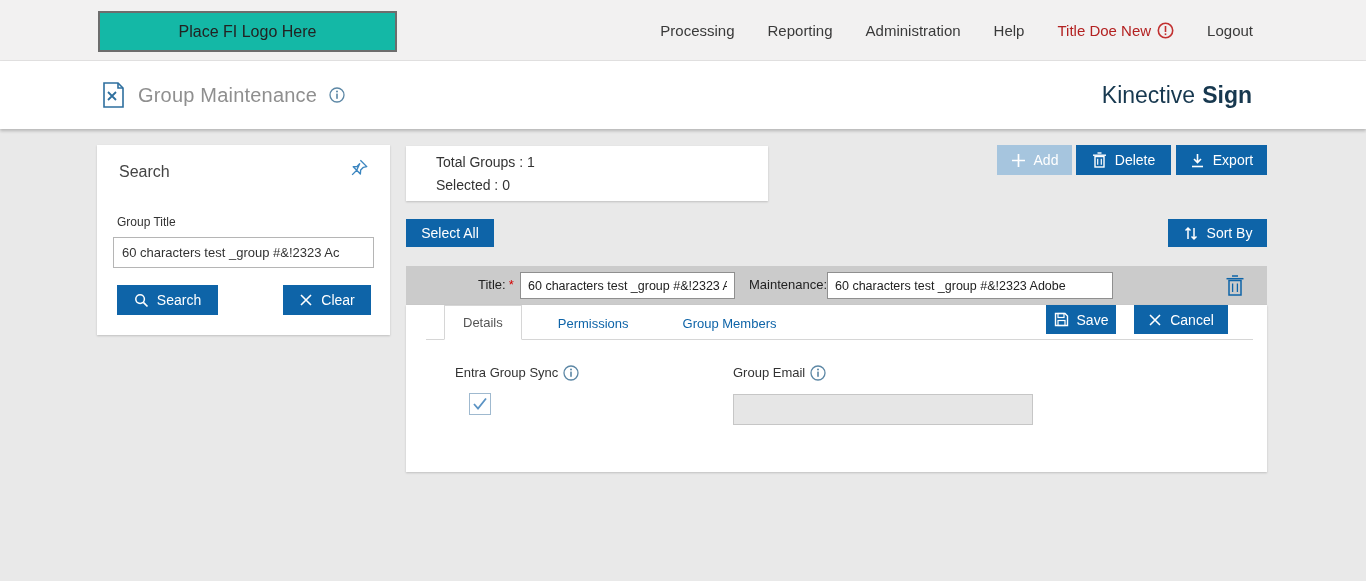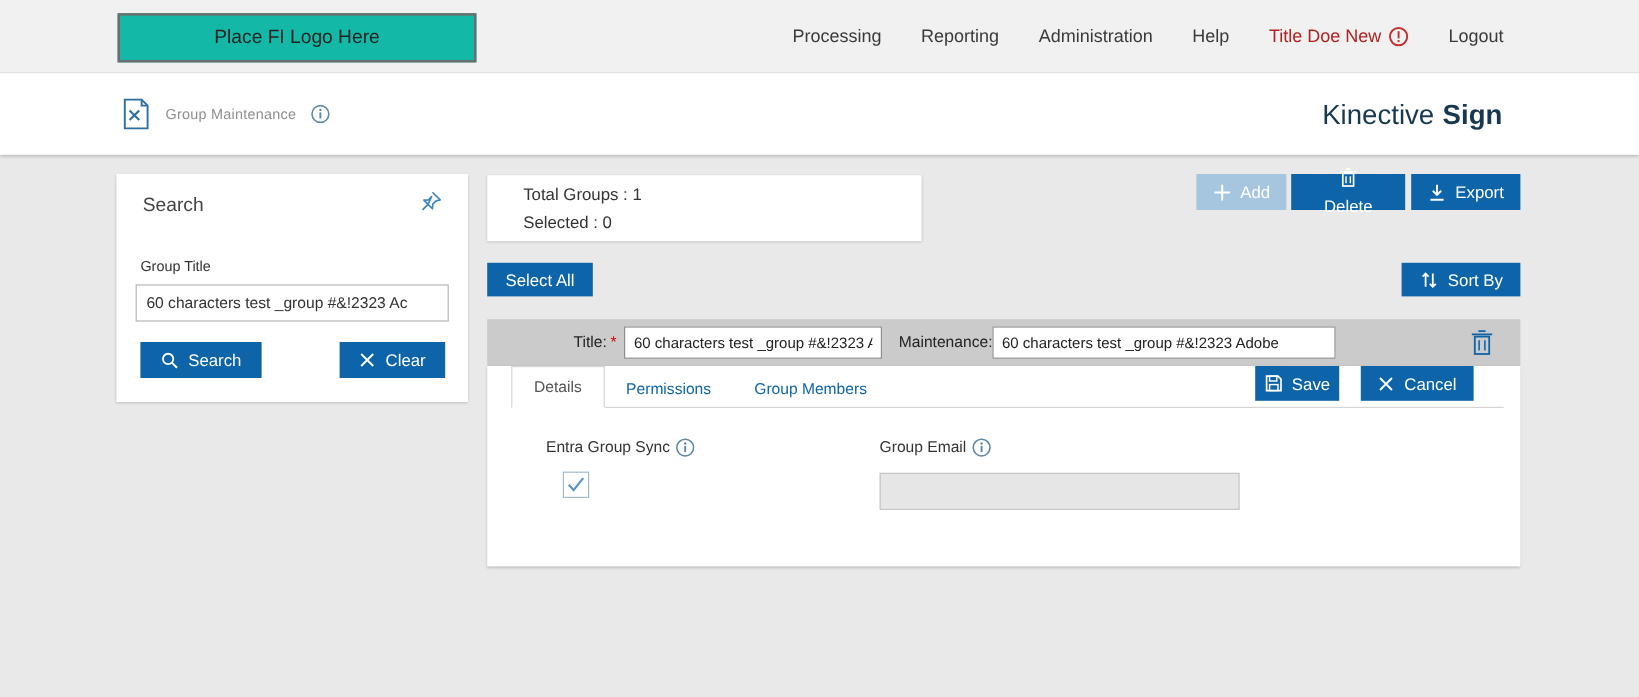--- a/index.html
+++ b/index.html
@@ -33,21 +33,21 @@
 
   
   .subheader {
     position:absolute; top:61px; left:0; width:1366px; height:68px;
     background:#fff; box-shadow:0 2px 3px rgba(0,0,0,.22);
   }
   .page-title-wrap {
     position:absolute; left:100px; top:0; height:68px;
     display:flex; align-items:center; gap:12px;
   }
-  .page-title { font-size:12px; color:#8f8f8f; letter-spacing:.2px; }
+  .page-title { font-size:20px; color:#8f8f8f; letter-spacing:.2px; }
   .brand {
     position:absolute; right:114px; top:0; height:68px;
     display:flex; align-items:center; font-size:23px; color:#17384f;
   }
   .brand b { font-weight:bold; margin-left:7px; }
 
   
   .card { background:#fff; box-shadow:0 1px 2px rgba(0,0,0,.18); }
 
   .search-card { position:absolute; left:97px; top:145px; width:293px; height:190px; }
@@ -69,21 +69,21 @@
 
   .search-btn  { position:absolute; left:20px;  top:140px; width:101px; height:30px; }
   .clear-btn   { position:absolute; left:186px; top:140px; width:88px;  height:30px; }
 
   
   .summary-card { position:absolute; left:406px; top:146px; width:362px; height:55px; }
   .summary-line1 { position:absolute; left:30px; top:8px;  font-size:14px; color:#333; }
   .summary-line2 { position:absolute; left:30px; top:31px; font-size:14px; color:#333; }
 
   .add-btn    { position:absolute; left:997px;  top:145px; width:75px; height:30px; }
-  .delete-btn { position:absolute; left:1076px; top:145px; width:95px; height:30px;flex-direction:column; }
+  .delete-btn { position:absolute; left:1076px; top:145px; width:95px; height:30px; }
   .export-btn { position:absolute; left:1176px; top:145px; width:91px; height:30px; }
 
   .select-all-btn { position:absolute; left:406px;  top:219px; width:88px; height:28px; }
   .sort-by-btn    { position:absolute; left:1168px; top:219px; width:99px; height:28px; }
 
   
   .row-bar {
     position:absolute; left:406px; top:266px; width:861px; height:39px;
     background:#cbcbcb; display:flex; align-items:center;
   }
@@ -104,21 +104,21 @@
   .row-trash { position:absolute; right:20px; top:8px; width:22px; height:24px; cursor:pointer; }
 
   
   .form-area { position:absolute; left:406px; top:305px; width:861px; height:167px; }
   .tab-strip {
     position:absolute; left:20px; right:14px; top:0; height:35px;
     border-bottom:1px solid #d6d6d6; display:flex; align-items:flex-end;
   }
   .tab {
     font-size:13px; padding:9px 18px; cursor:pointer; color:#0e64a8;
-    position:relative; top:1px;
+    position:relative; top:1px;margin-left:18px;
   }
   .tab.active {
     background:#fff; color:#555;
     border:1px solid #d6d6d6; border-bottom:1px solid #fff;
   }
   .save-btn   { position:absolute; left:640px; top:0; width:70px; height:29px; }
   .cancel-btn { position:absolute; left:728px; top:0; width:94px; height:29px; }
 
   .field-group-label { font-size:13px; color:#333; display:flex; align-items:flex-start; gap:5px; }
   .entra-wrap  { position:absolute; left:49px;  top:60px; }

